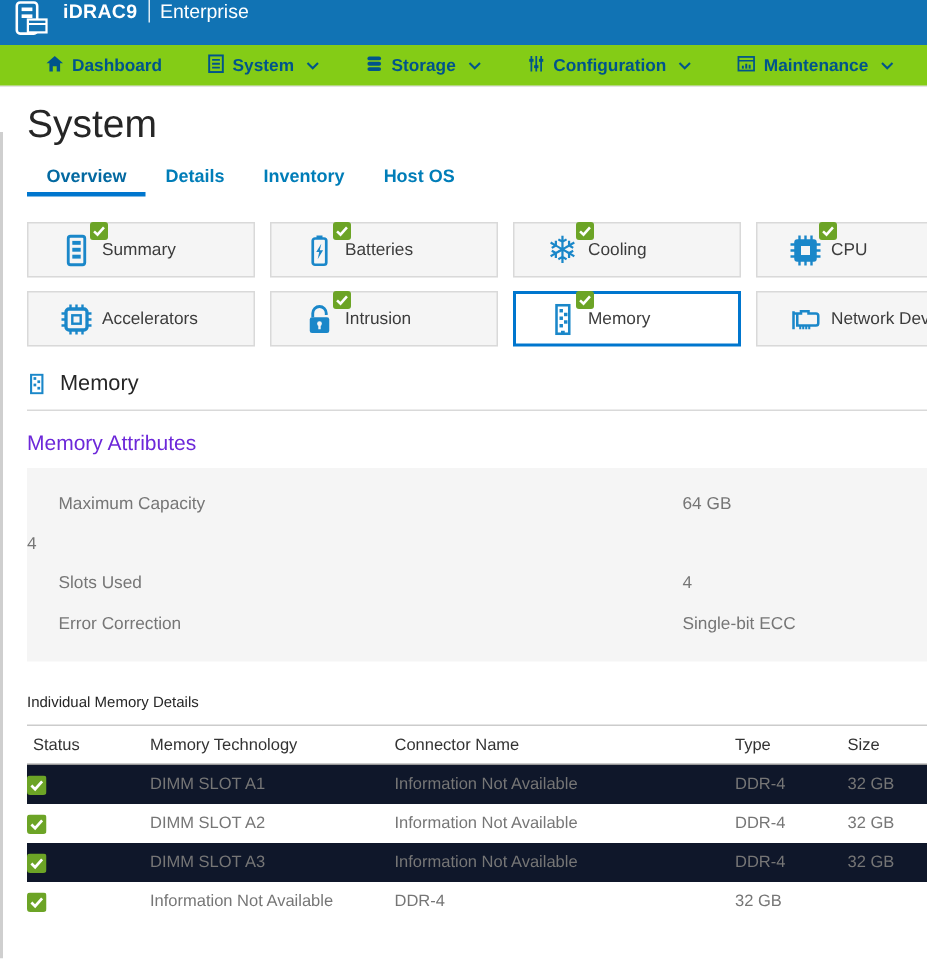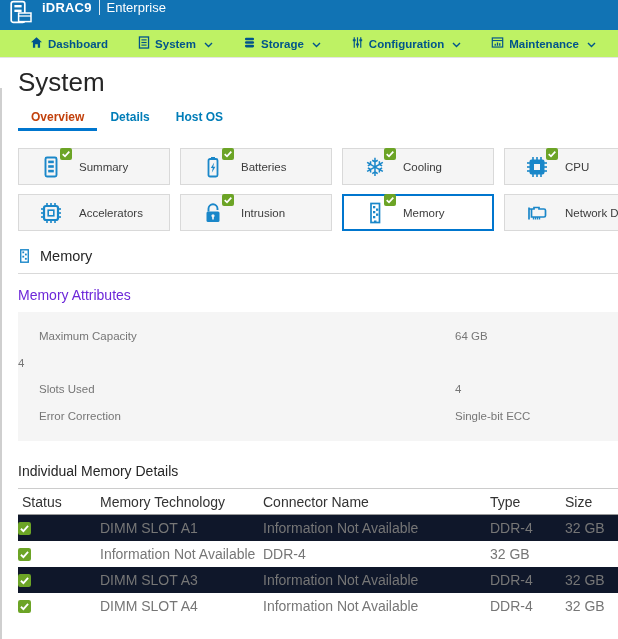--- a/index.html
+++ b/index.html
@@ -13,62 +13,62 @@
     font-family:"Liberation Sans",sans-serif;position:relative}
   
   .topbar{height:30px;background:var(--headerBlue);display:flex;align-items:flex-start;
     padding-left:9px;color:#fff}
   .topbar .logo{margin-right:9px;display:flex}
   .brand{font-size:13px;font-weight:bold;letter-spacing:.2px}
   .brand-sep{width:1px;height:15px;background:#fff;opacity:.85;margin:0 7px}
   .edition{font-size:13px;font-weight:400}
   
   .navbar{height:28px;display:flex;align-items:center;padding-left:30px;gap:30px;
-    border-bottom:1px solid #E4E4E4;background:#bef264}
+    border-bottom:1px solid #E4E4E4;background:#84cc16}
   .nav-item{display:flex;align-items:center;gap:5px;color:var(--navText);
     font-size:11.5px;font-weight:bold;cursor:pointer;white-space:nowrap}
   .nav-item svg{flex:0 0 auto}
   .chev{margin-left:3px}
   
   .content{padding-left:18px}
   .left-edge{position:absolute;left:0;top:88px;bottom:0;width:2px;background:#CFCFCF}
   h1{font-size:26px;font-weight:400;color:var(--textDark);margin:9px 0 8px}
   
   .tabs{display:flex;margin-left:0}
   .tab{padding:4px 13px 7px;font-size:12px;color:var(--linkBlue);cursor:pointer;
     position:relative;font-weight:700}
-  .tab.active{color:#c2410c;font-weight:bold}
+  .tab.active{color:#0369a1;font-weight:bold}
   .tab.active::after{content:"";position:absolute;left:0;right:0;bottom:0;height:3px;
     background:var(--accent)}
   
   .tiles{margin-top:17px;display:grid;grid-template-columns:repeat(4,152px);
     column-gap:10px;row-gap:9px}
   .tile{height:37px;background:var(--tileBg);border:1px solid var(--tileBorder);
     display:flex;align-items:center;padding-left:19px;cursor:pointer}
   .tile.selected{border:2px solid var(--accent);background:#fff;padding-left:18px}
   .tile .ic{position:relative;width:26px;height:26px;display:flex;align-items:center;
     justify-content:center;color:var(--iconBlue)}
   .tile .badge{position:absolute;top:-6px;right:-8px;display:flex}
-  .tile .lbl{margin-left:15px;font-size:11.5px;color:#3C3C3C}
+  .tile .lbl{margin-left:4px;font-size:11.5px;color:#3C3C3C}
   .snow{font-size:25px;line-height:24px;color:var(--iconBlue)}
   
   .sec-head{margin-top:17px;display:flex;align-items:center;gap:9px}
   .sec-head .t{font-size:14.5px;color:var(--textDark)}
   .rule{border-bottom:1px solid var(--divider);margin-top:9px}
   .sub-head{font-size:14px;color:#6d28d9;margin:13px 0 9px}
   
   .panel{background:var(--panelBg);padding:11px 0 12px}
   .attr-row{display:grid;grid-template-columns:437px auto;height:26.5px;
     align-items:center;font-size:11.5px;color:var(--textGray)}
   .attr-row .k{padding-left:21px}
   
-  .tbl-title{font-size:14px;color:var(--textDark);margin:22px 0 0}
+  .tbl-title{font-size:10px;color:var(--textDark);margin:22px 0 0}
   .tbl-rule{border-bottom:1px solid #CCC;margin-top:9px}
   .grid-row{display:grid;grid-template-columns:78px 163px 227px 75px auto;
-    align-items:center;height:26px;font-size:14px}
+    align-items:center;height:26px;font-size:11px}
   .grid-row>div{padding-left:4px}
   .thead{color:#333;border-bottom:1px solid var(--headRule)}
   .trow{color:var(--textGray)}
   .trow.striped{background:#0f172a}
   .trow .status{display:flex;align-items:center;padding-left:0}
 </style>
 </head>
 <body>
 
 <div class="topbar">
@@ -165,20 +165,21 @@
 </div>
 
 <div class="left-edge"></div>
 
 <div class="content">
   <h1>System</h1>
 
   <div class="tabs">
     <div class="tab active">Overview</div>
     <div class="tab">Details</div>
+    <div class="tab">Inventory</div>
     <div class="tab">Host OS</div>
   </div>
 
   <div class="tiles">
     <div class="tile">
       <span class="ic">
           <svg width="24" height="24" viewBox="0 0 24 24">
             <rect x="6.5" y="2.5" width="11" height="19" rx="1.5" fill="none" stroke="currentColor" stroke-width="1.9"></rect>
             <rect x="9.2" y="5.6" width="5.6" height="2.6" fill="currentColor"></rect>
             <rect x="9.2" y="10.2" width="5.6" height="2.6" fill="currentColor"></rect>
@@ -382,20 +383,21 @@
       <div>DDR-4</div>
       <div>32 GB</div>
     </div>
     <div class="grid-row trow">
       <div class="status">
           <svg width="13" height="13" viewBox="0 0 12 12">
             <rect width="12" height="12" rx="2" fill="#6CA426"></rect>
             <polyline points="2.7,6.2 5,8.4 9.3,3.6" fill="none" stroke="#fff" stroke-width="1.7"></polyline>
           </svg>
         </div>
+      <div>DIMM SLOT A2</div>
       <div>Information Not Available</div>
       <div>DDR-4</div>
       <div>32 GB</div>
     </div>
     <div class="grid-row trow striped">
       <div class="status">
           <svg width="13" height="13" viewBox="0 0 12 12">
             <rect width="12" height="12" rx="2" fill="#6CA426"></rect>
             <polyline points="2.7,6.2 5,8.4 9.3,3.6" fill="none" stroke="#fff" stroke-width="1.7"></polyline>
           </svg>
@@ -405,20 +407,19 @@
       <div>DDR-4</div>
       <div>32 GB</div>
     </div>
     <div class="grid-row trow">
       <div class="status">
           <svg width="13" height="13" viewBox="0 0 12 12">
             <rect width="12" height="12" rx="2" fill="#6CA426"></rect>
             <polyline points="2.7,6.2 5,8.4 9.3,3.6" fill="none" stroke="#fff" stroke-width="1.7"></polyline>
           </svg>
         </div>
-      <div>DIMM SLOT A4</div>
       <div>Information Not Available</div>
       <div>DDR-4</div>
       <div>32 GB</div>
     </div>
   </div>
 
 </div>
 
 </body></html>

